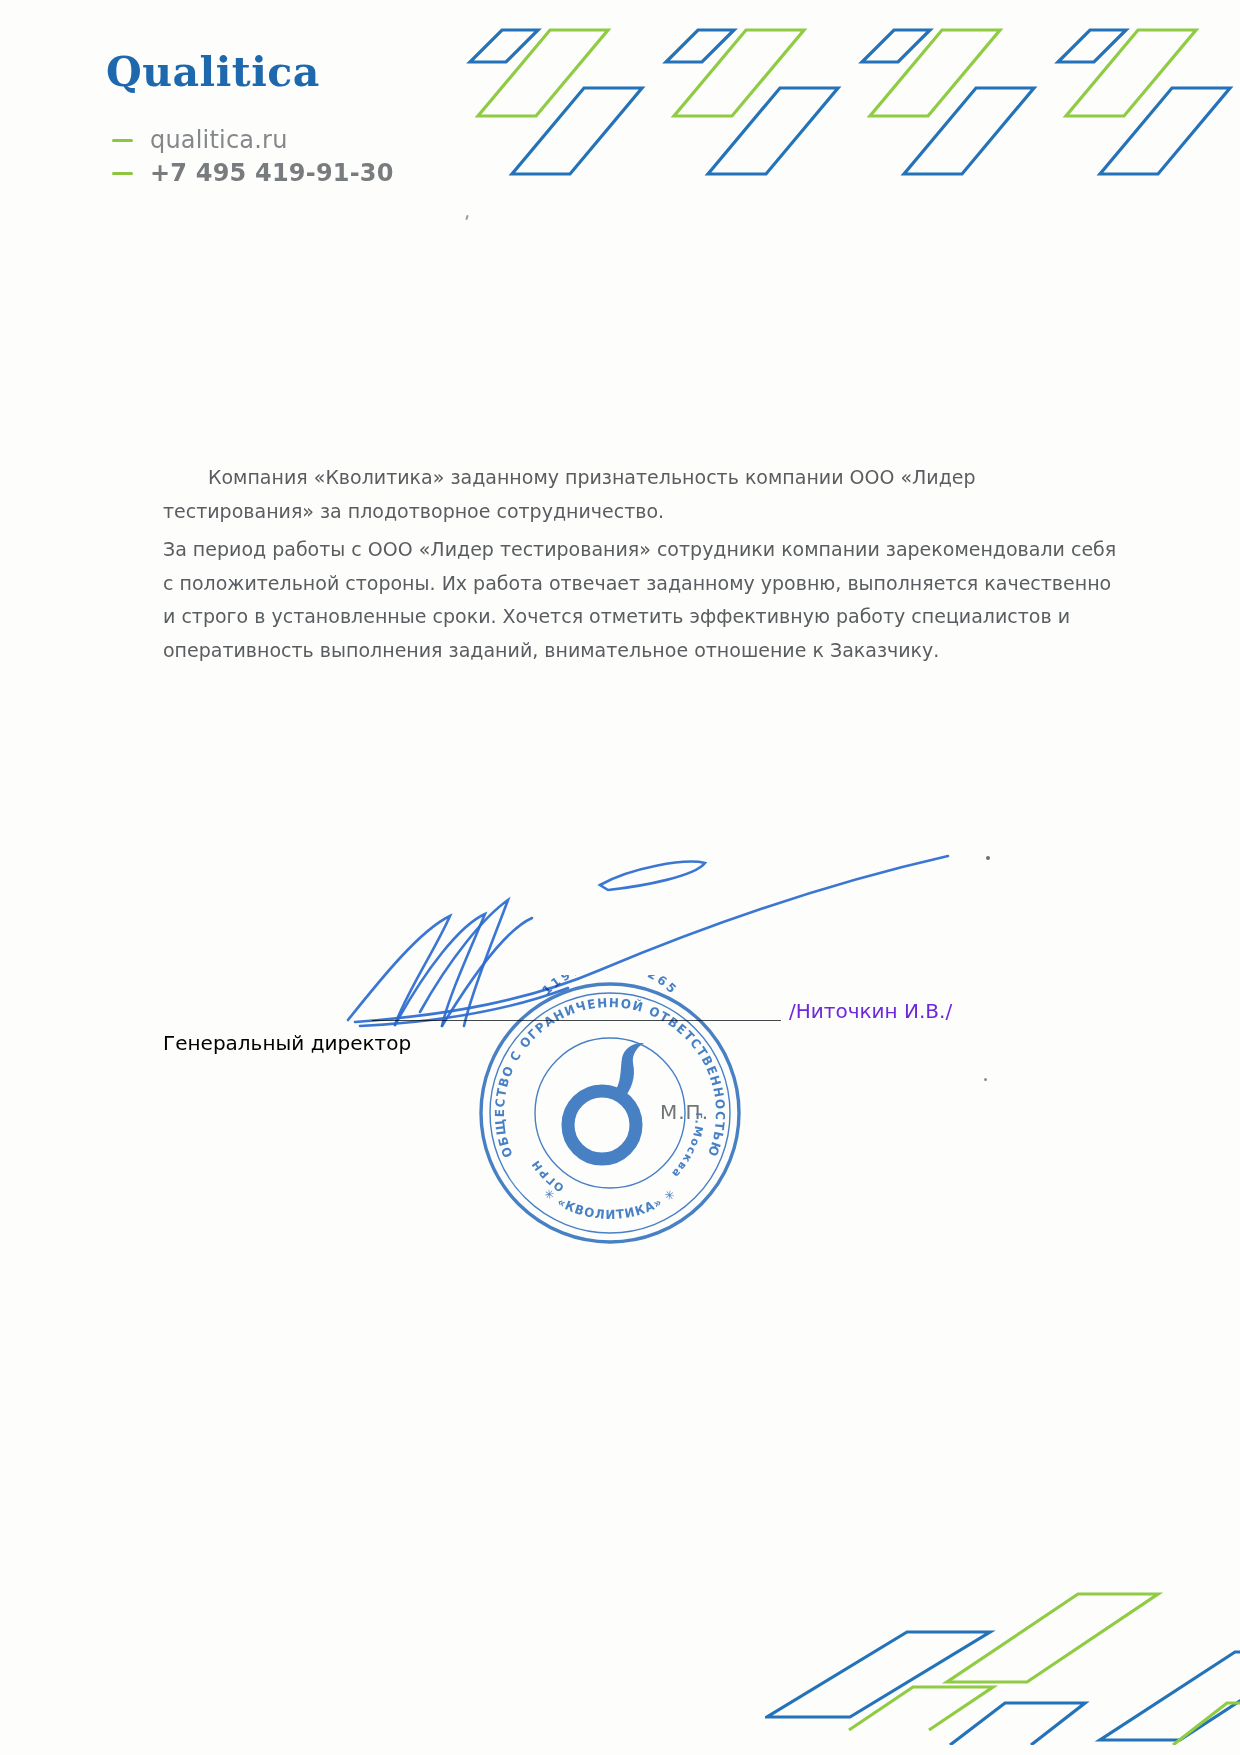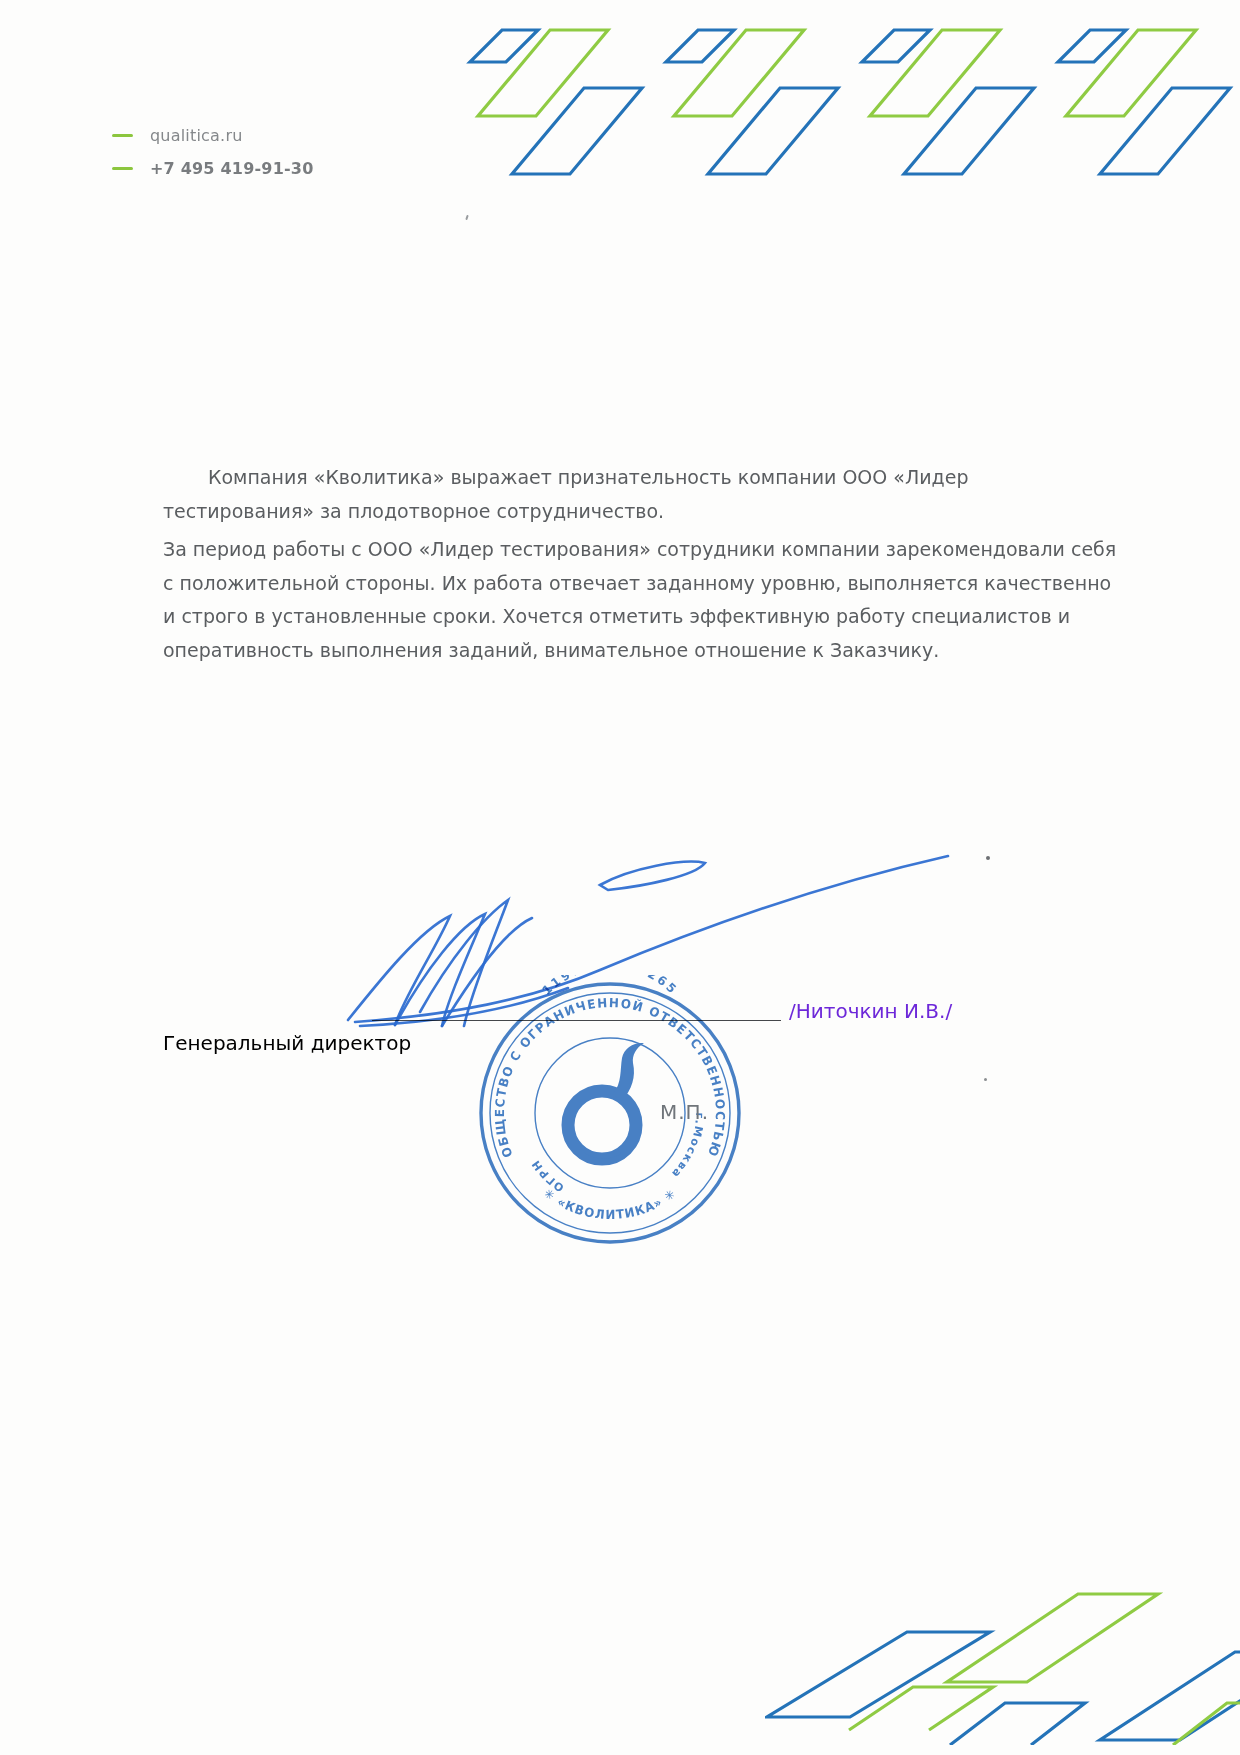--- a/index.html
+++ b/index.html
@@ -16,21 +16,21 @@
   
   .logo{
     position:absolute;left:106px;top:48px;
     font-family:"DejaVu Serif","Liberation Serif",serif;
     font-weight:bold;font-size:41px;color:var(--brand_blue);letter-spacing:.5px;
   }
   .contact-row{position:absolute;left:112px;display:flex;align-items:center;}
   .contact-row.r1{top:126px;}
   .contact-row.r2{top:159px;}
   .dash{width:21px;height:3px;border-radius:2px;background:var(--accent_green);margin-right:17px;}
-  .contact-label{font-size:16px;color:var(--contact_gray);letter-spacing:.2px;}
+  .contact-label{font-size:24px;color:var(--contact_gray);letter-spacing:.2px;}
   .contact-row.r2 .contact-label{color:#797c7f;font-weight:600;text-align:right;}
   
   .dec-top{position:absolute;left:450px;top:16px;width:790px;height:172px;}
   .dec-bottom{position:absolute;right:0;bottom:10px;width:475px;height:175px;}
   .dec path{fill:none;stroke-width:3.2px;stroke-linejoin:miter;}
   .pb{stroke:var(--pattern_blue);}
   .pg{stroke:var(--pattern_green);}
   
   .title{
     position:absolute;left:163px;top:336px;width:962px;text-align:center;
@@ -86,32 +86,33 @@
       <path class="pb" d="M608,46 L644,46 L676,14 L640,14 Z"></path>
       <path class="pg" d="M616,100 L674,100 L746,14 L688,14 Z"></path>
       <path class="pb" d="M650,158 L708,158 L780,72 L722,72 Z"></path>
 
       <path class="pb" d="M804,46 L840,46 L872,14 L836,14 Z"></path>
       <path class="pg" d="M812,100 L870,100 L942,14 L884,14 Z"></path>
       <path class="pb" d="M846,158 L904,158 L976,72 L918,72 Z"></path>
     </g>
   </svg>
 
+  <div class="logo">Qualitica</div>
   <div class="contact-row r1">
     <span class="dash"></span>
     <span class="contact-label">qualitica.ru</span>
   </div>
   <div class="contact-row r2">
     <span class="dash"></span>
     <span class="contact-label">+7 495 419-91-30</span>
   </div>
 
 
   <div class="body-text">
-    <p class="p1">Компания «Кволитика» выражает признательность компании ООО «Лидер тестирования» за плодотворное сотрудничество.</p>
+    <p class="p1">Компания «Кволитика» заданному признательность компании ООО «Лидер тестирования» за плодотворное сотрудничество.</p>
     <p class="p2">За период работы с ООО «Лидер тестирования» сотрудники компании зарекомендовали себя с положительной стороны. Их работа отвечает заданному уровню, выполняется качественно и строго в установленные сроки. Хочется отметить эффективную работу специалистов и оперативность выполнения заданий, внимательное отношение к Заказчику.</p>
   </div>
 
   <div class="sig-role">Генеральный директор</div>
   <div class="sig-rule"></div>
   <div class="sig-name">/Ниточкин И.В./</div>
 
   <svg class="sig-ink" viewBox="0 0 700 210" xmlns="http://www.w3.org/2000/svg">
     <path d="M48,190 C80,150 120,100 150,86 C135,120 105,165 95,195"></path>
     <path d="M95,195 C125,140 160,95 185,84 C170,120 148,168 142,196"></path>

